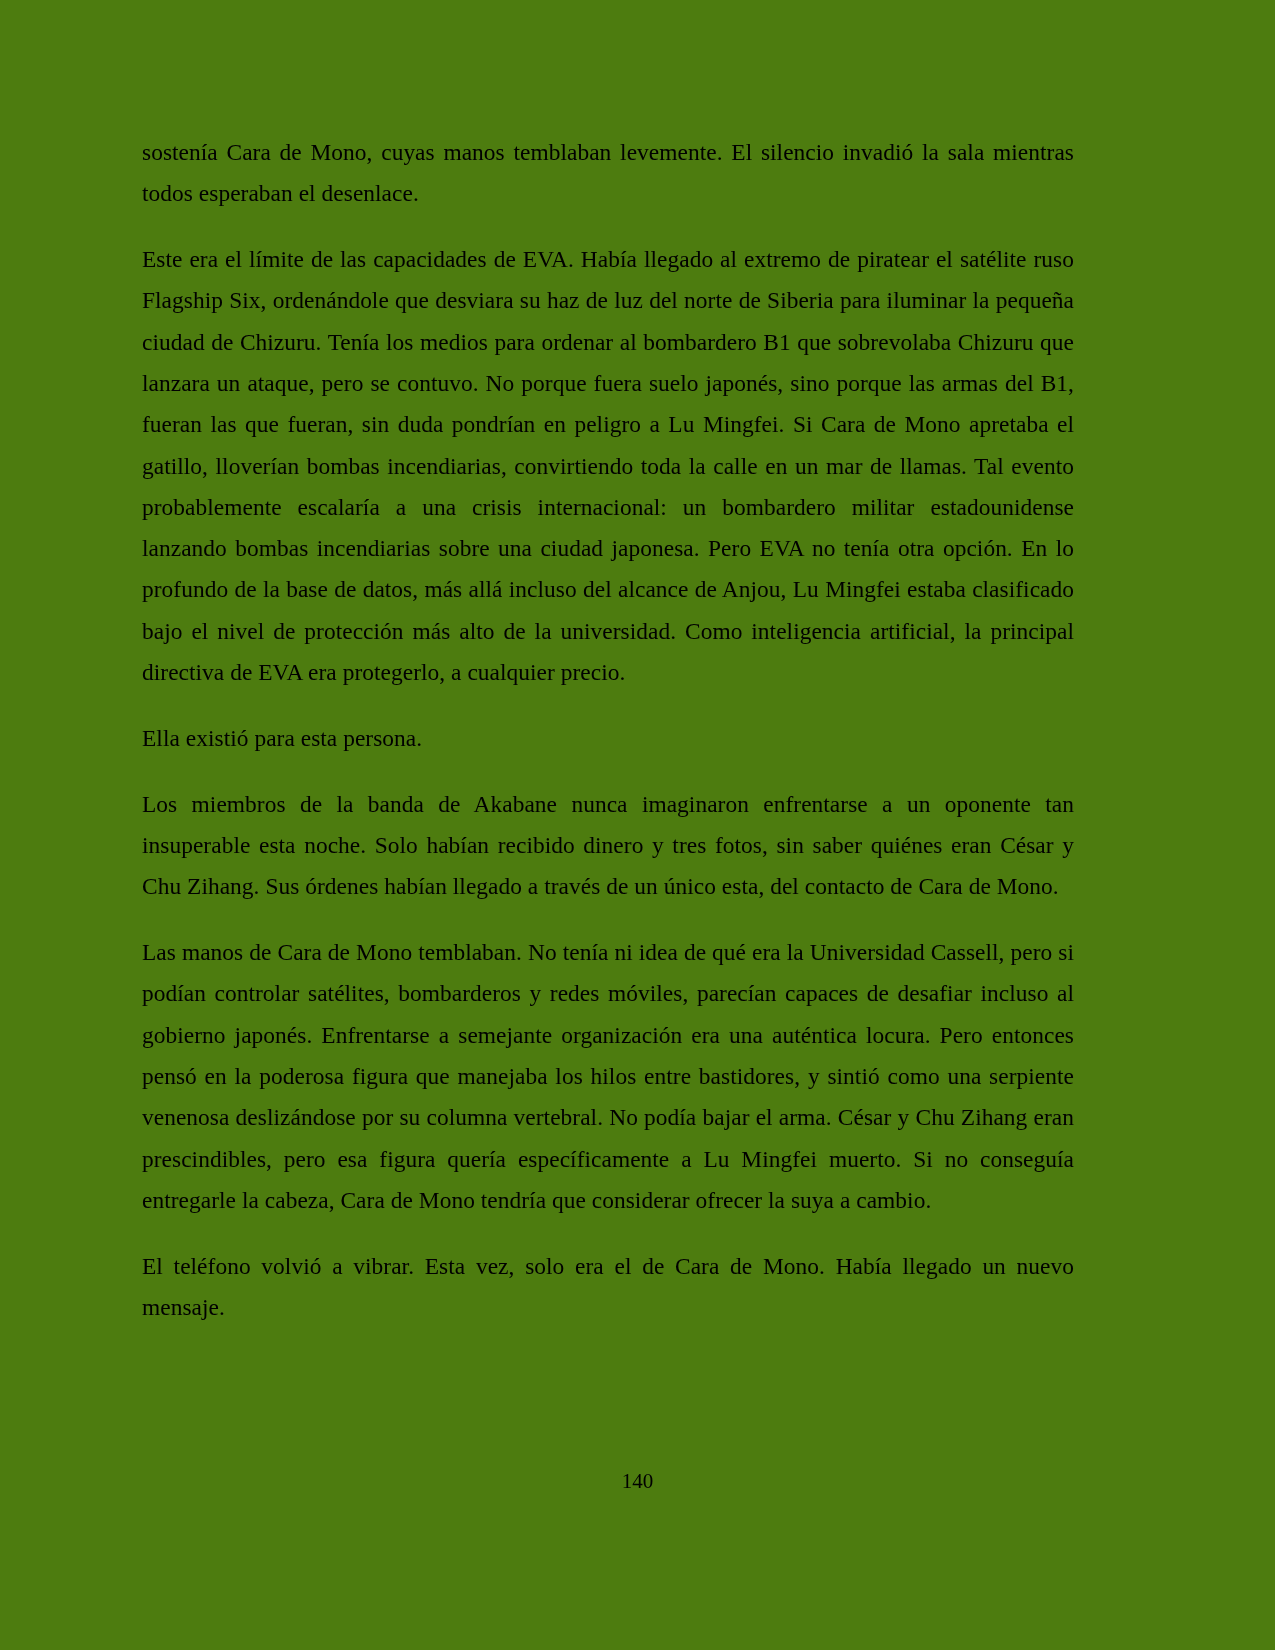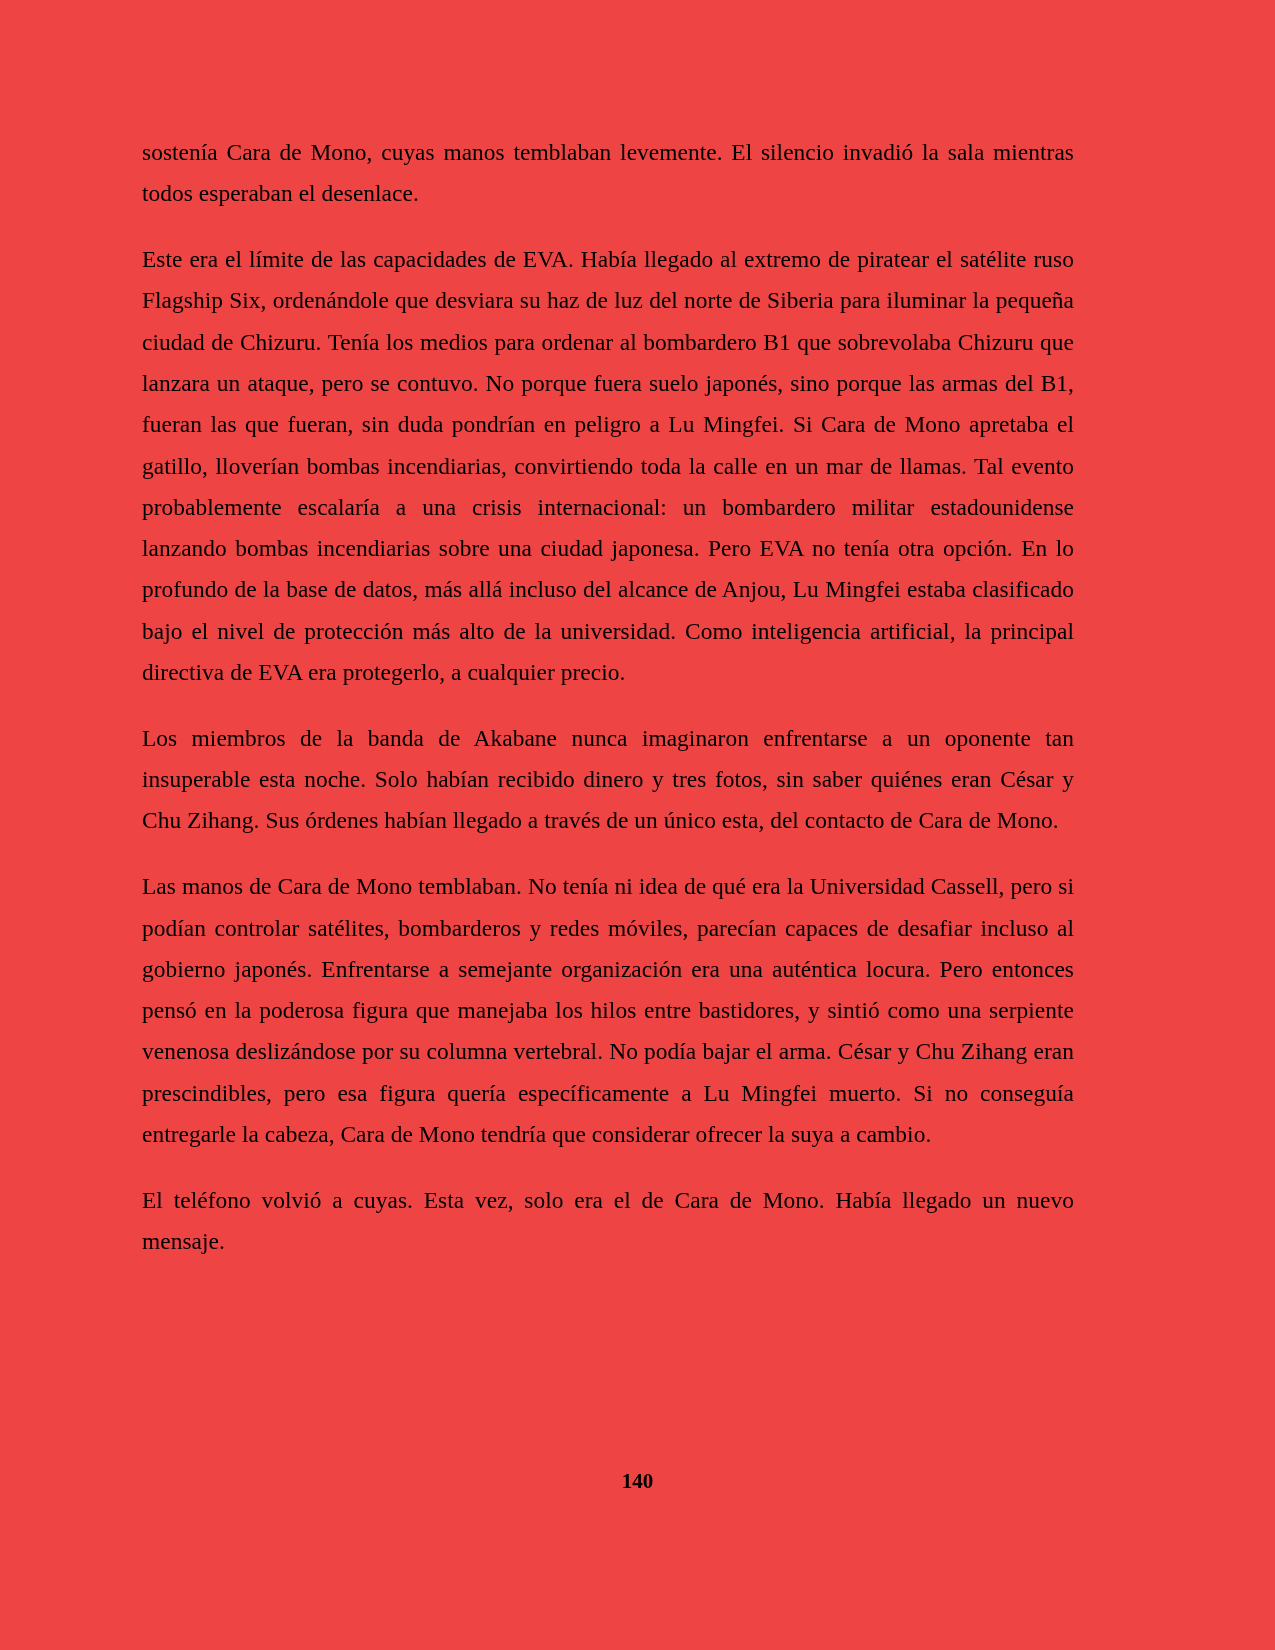--- a/index.html
+++ b/index.html
@@ -9,21 +9,21 @@
   }
   body {
     font-family: "Liberation Serif", "DejaVu Serif", serif;
     color: #000000;
   }
   .page {
     position: relative;
     width: 1275px;
     height: 1650px;
     margin: 0 auto;
-    background: #ef4444;
+    background: #4d7c0f;
     box-sizing: border-box;
     overflow: hidden;
     padding-left: 13px;
   }
   .text-column {
     position: absolute;
     left: 142px;
     top: 132px;
     width: 932px;
   }
@@ -42,31 +42,31 @@
   }
   .page-number {
     position: absolute;
     left: 0;
     top: 1468px;
     width: 1275px;
     text-align: center;
     font-size: 21px;
     line-height: 26px;
     font-family: "Liberation Serif", "DejaVu Serif", serif;
-    font-weight: bold;
   }
 </style>
 </head>
 <body>
 
 <div class="page">
 
   <div class="text-column">
     <p class="para">sostenía Cara de Mono, cuyas manos temblaban levemente. El silencio invadió la sala mientras todos esperaban el desenlace.</p>
     <p class="para">Este era el límite de las capacidades de EVA. Había llegado al extremo de piratear el satélite ruso Flagship Six, ordenándole que desviara su haz de luz del norte de Siberia para iluminar la pequeña ciudad de Chizuru. Tenía los medios para ordenar al bombardero B1 que sobrevolaba Chizuru que lanzara un ataque, pero se contuvo. No porque fuera suelo japonés, sino porque las armas del B1, fueran las que fueran, sin duda pondrían en peligro a Lu Mingfei. Si Cara de Mono apretaba el gatillo, lloverían bombas incendiarias, convirtiendo toda la calle en un mar de llamas. Tal evento probablemente escalaría a una crisis internacional: un bombardero militar estadounidense lanzando bombas incendiarias sobre una ciudad japonesa. Pero EVA no tenía otra opción. En lo profundo de la base de datos, más allá incluso del alcance de Anjou, Lu Mingfei estaba clasificado bajo el nivel de protección más alto de la universidad. Como inteligencia artificial, la principal directiva de EVA era protegerlo, a cualquier precio.</p>
+    <p class="para">Ella existió para esta persona.</p>
     <p class="para">Los miembros de la banda de Akabane nunca imaginaron enfrentarse a un oponente tan insuperable esta noche. Solo habían recibido dinero y tres fotos, sin saber quiénes eran César y Chu Zihang. Sus órdenes habían llegado a través de un único esta, del contacto de Cara de Mono.</p>
     <p class="para">Las manos de Cara de Mono temblaban. No tenía ni idea de qué era la Universidad Cassell, pero si podían controlar satélites, bombarderos y redes móviles, parecían capaces de desafiar incluso al gobierno japonés. Enfrentarse a semejante organización era una auténtica locura. Pero entonces pensó en la poderosa figura que manejaba los hilos entre bastidores, y sintió como una serpiente venenosa deslizándose por su columna vertebral. No podía bajar el arma. César y Chu Zihang eran prescindibles, pero esa figura quería específicamente a Lu Mingfei muerto. Si no conseguía entregarle la cabeza, Cara de Mono tendría que considerar ofrecer la suya a cambio.</p>
-    <p class="para">El teléfono volvió a cuyas. Esta vez, solo era el de Cara de Mono. Había llegado un nuevo mensaje.</p>
+    <p class="para">El teléfono volvió a vibrar. Esta vez, solo era el de Cara de Mono. Había llegado un nuevo mensaje.</p>
   </div>
 
   <div class="page-number">140</div>
 
 </div>
 
 </body></html>

